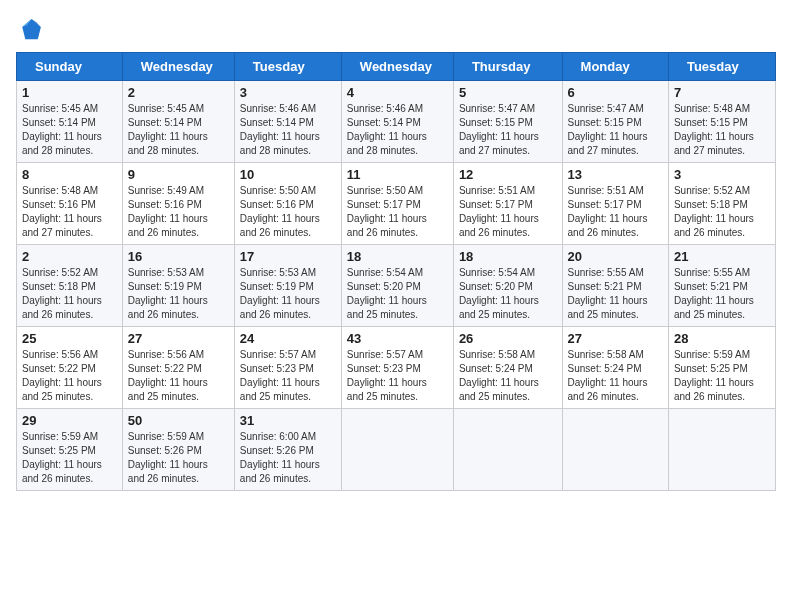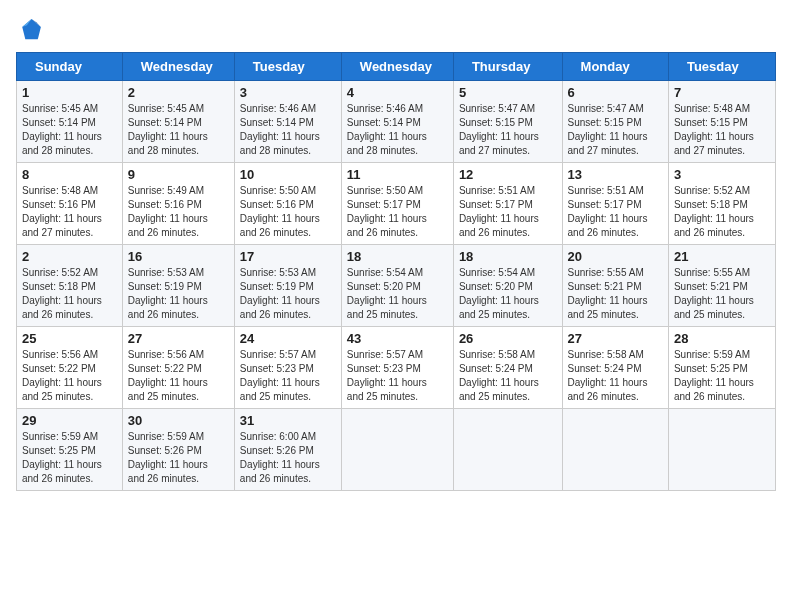--- a/index.html
+++ b/index.html
@@ -156,21 +156,21 @@
         <td><span class="day-num">25</span><span class="day-detail">Sunrise: 5:56 AM<br>Sunset: 5:22 PM<br>Daylight: 11 hours<br>and 25 minutes.</span></td>
         <td><span class="day-num">27</span><span class="day-detail">Sunrise: 5:56 AM<br>Sunset: 5:22 PM<br>Daylight: 11 hours<br>and 25 minutes.</span></td>
         <td><span class="day-num">24</span><span class="day-detail">Sunrise: 5:57 AM<br>Sunset: 5:23 PM<br>Daylight: 11 hours<br>and 25 minutes.</span></td>
         <td><span class="day-num">43</span><span class="day-detail">Sunrise: 5:57 AM<br>Sunset: 5:23 PM<br>Daylight: 11 hours<br>and 25 minutes.</span></td>
         <td><span class="day-num">26</span><span class="day-detail">Sunrise: 5:58 AM<br>Sunset: 5:24 PM<br>Daylight: 11 hours<br>and 25 minutes.</span></td>
         <td><span class="day-num">27</span><span class="day-detail">Sunrise: 5:58 AM<br>Sunset: 5:24 PM<br>Daylight: 11 hours<br>and 26 minutes.</span></td>
         <td><span class="day-num">28</span><span class="day-detail">Sunrise: 5:59 AM<br>Sunset: 5:25 PM<br>Daylight: 11 hours<br>and 26 minutes.</span></td>
       </tr>
       <tr>
         <td><span class="day-num">29</span><span class="day-detail">Sunrise: 5:59 AM<br>Sunset: 5:25 PM<br>Daylight: 11 hours<br>and 26 minutes.</span></td>
-        <td><span class="day-num">30</span><span class="day-detail">Sunrise: 5:59 AM<br>Sunset: 5:26 PM<br>Daylight: 11 hours<br>and 26 minutes.</span></td>
+        <td><span class="day-num">50</span><span class="day-detail">Sunrise: 5:59 AM<br>Sunset: 5:26 PM<br>Daylight: 11 hours<br>and 26 minutes.</span></td>
         <td><span class="day-num">31</span><span class="day-detail">Sunrise: 6:00 AM<br>Sunset: 5:26 PM<br>Daylight: 11 hours<br>and 26 minutes.</span></td>
         <td class="empty-cell"></td>
         <td class="empty-cell"></td>
         <td class="empty-cell"></td>
         <td class="empty-cell"></td>
       </tr>
     </tbody>
 </table>
 
 </body></html>

